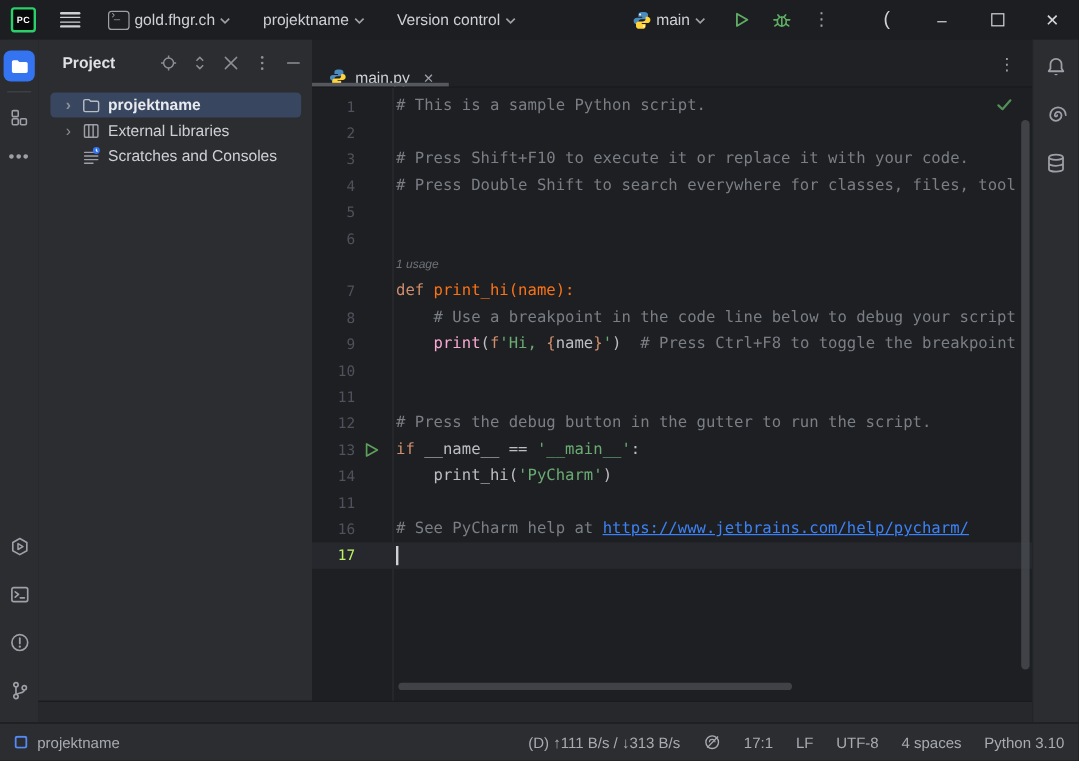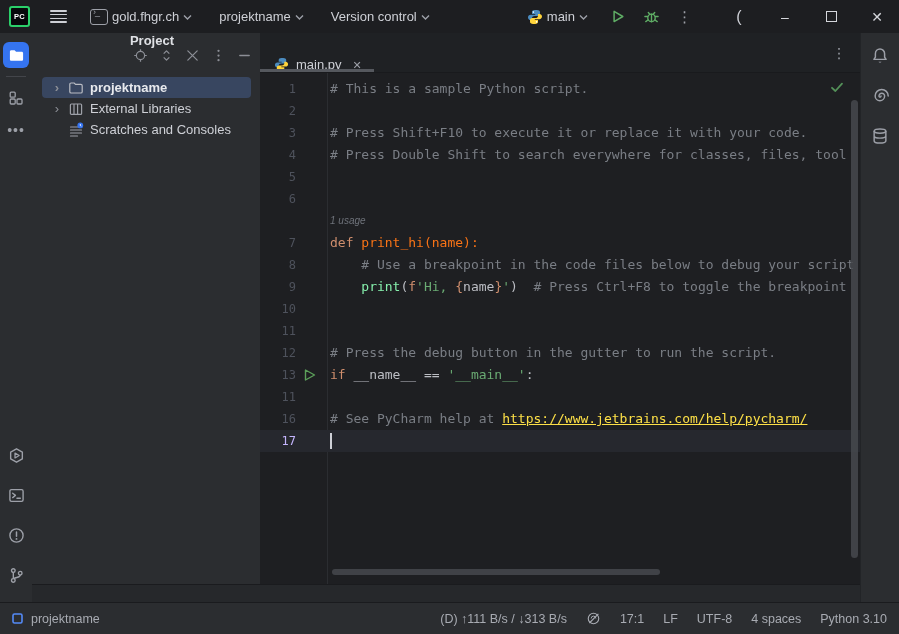--- a/index.html
+++ b/index.html
@@ -31,21 +31,21 @@
   .left-toolbar{position:absolute;left:0;top:33px;width:32px;height:569px;background:#2B2D30;
                 border-right:1px solid #222427;display:flex;flex-direction:column;align-items:center;}
   .lt-btn{width:26px;height:26px;border-radius:6px;display:flex;align-items:center;justify-content:center;cursor:pointer;}
   .lt-btn.active{background:#3574F0;}
   .lt-div{width:20px;height:1px;background:#43454A;margin:8px 0;}
   .lt-dots{color:#9DA0A8;font-size:14px;letter-spacing:1px;cursor:pointer;line-height:10px;}
   .lt-bottom{margin-top:auto;display:flex;flex-direction:column;align-items:center;gap:14px;padding-bottom:14px;}
 
   
   .project-panel{position:absolute;left:32px;top:33px;width:228px;height:551px;background:#2B2D30;}
-  .pp-header{display:flex;align-items:center;height:38px;padding:0 8px 0 20px;flex-direction:column;}
+  .pp-header{display:flex;align-items:center;height:38px;padding:0 8px 0 20px;}
   .pp-title{font-size:13px;font-weight:bold;color:#DFE1E5;}
   .pp-icons{margin-left:auto;display:flex;align-items:center;gap:11px;}
   .pp-icons .hicon{width:15px;height:15px;cursor:pointer;opacity:.85;}
   .tree{margin-top:6px;}
   .tree-row{display:flex;align-items:center;height:21px;padding-left:18px;font-size:13px;color:#CED0D6;cursor:pointer;}
   .tree-row.selected{background:#384660;margin:0 9px 0 10px;border-radius:4px;padding-left:8px;color:#E8EAEE;font-weight:bold;}
   .tree-chev{width:14px;display:inline-flex;justify-content:center;color:#8C8F96;}
   .tree-ico{width:17px;height:16px;margin:0 5px 0 4px;display:inline-flex;align-items:center;}
 
   
@@ -55,29 +55,29 @@
   .tab:after{content:"";position:absolute;left:0;right:0;bottom:0;height:3px;background:#55585E;}
   .tab-label{font-size:13px;color:#CED0D6;}
   .tab-close{color:#9DA0A8;font-size:11px;margin-left:4px;cursor:pointer;}
   .tab-more{margin-left:auto;margin-right:14px;color:#9DA0A8;font-size:14px;cursor:pointer;}
 
   .editor-body{position:relative;height:512px;padding-top:5px;overflow:hidden;cursor:text;}
   .gutter-sep{position:absolute;left:67px;top:0;bottom:0;width:1px;background:#2B2D31;}
   .row{position:relative;display:flex;height:22px;line-height:22px;}
   .row.current{background:#26282E;}
   .ln{width:36px;text-align:right;font-family:"DejaVu Sans Mono",monospace;font-size:12px;color:#4E525C;flex:none;}
-  .row.current .ln{color:#c4b5fd;}
+  .row.current .ln{color:#bef264;}
   .gut{width:34px;flex:none;position:relative;}
   .gut svg{position:absolute;left:7px;top:4px;}
   .code{flex:1;font-family:"DejaVu Sans Mono",monospace;font-size:13px;white-space:pre;overflow:hidden;color:#BCBEC4;}
   .inlay-text{font-size:10px;color:#6E727A;line-height:22px;font-style:italic;}
   .caret{position:absolute;left:70px;top:3px;width:1.6px;height:16px;background:#CED0D6;}
   .tk-cm{color:#7A7E85}.tk-kw{color:#CF8E6D}.tk-fn{color:#f97316}.tk-st{color:#6AAB73}
-  .tk-bi{color:#86efac}.tk-tx{color:#BCBEC4}
-  .tk-lk{color:#fde047;text-decoration:underline}
+  .tk-bi{color:#f9a8d4}.tk-tx{color:#BCBEC4}
+  .tk-lk{color:#3b82f6;text-decoration:underline}
   .inspect-ok{position:absolute;right:16px;top:8px;}
   .vscroll{position:absolute;left:591px;top:67px;width:7px;height:458px;background:#47494D;border-radius:4px;opacity:.85;}
   .hscroll{position:absolute;left:72px;top:536px;width:328px;height:6px;background:#47494D;border-radius:3px;opacity:.85;}
 
   
   .right-toolbar{position:absolute;left:860px;top:33px;width:39px;height:569px;background:#2B2D30;
                  border-left:1px solid #222427;display:flex;flex-direction:column;align-items:center;gap:22px;padding-top:14px;box-sizing:border-box;}
   .rt-btn{width:18px;height:18px;cursor:pointer;}
 
   
@@ -310,21 +310,21 @@
             <span class="inlay-text">1 usage</span>
           </div>
           <div class="row">
             <span class="ln">7</span>
             <span class="gut"></span>
             <span class="code"><span class="tk-kw">def </span><span class="tk-fn">print_hi(name):</span></span>
           </div>
           <div class="row">
             <span class="ln">8</span>
             <span class="gut"></span>
-            <span class="code"><span class="tk-cm">    # Use a breakpoint in the code files below to debug your script</span></span>
+            <span class="code"><span class="tk-cm">    # Use a breakpoint in the code line below to debug your script</span></span>
           </div>
           <div class="row">
             <span class="ln">9</span>
             <span class="gut"></span>
             <span class="code"><span class="tk-tx">    </span><span class="tk-bi">print</span><span class="tk-tx">(</span><span class="tk-kw">f</span><span class="tk-st">'Hi, </span><span class="tk-kw">{</span><span class="tk-tx">name</span><span class="tk-kw">}</span><span class="tk-st">'</span><span class="tk-tx">)</span><span class="tk-tx">  </span><span class="tk-cm"># Press Ctrl+F8 to toggle the breakpoint</span></span>
           </div>
           <div class="row">
             <span class="ln">10</span>
             <span class="gut"></span>
             <span class="code"></span>
@@ -340,20 +340,25 @@
             <span class="code"><span class="tk-cm"># Press the debug button in the gutter to run the script.</span></span>
           </div>
           <div class="row">
             <span class="ln">13</span>
             <span class="gut">
               <svg width="13" height="14" viewBox="0 0 13 14">
                 <path d="M2.5 2v10l9-5z" fill="none" stroke="#5CA05A" stroke-width="1.4" stroke-linejoin="round"></path>
               </svg>
             </span>
             <span class="code"><span class="tk-kw">if </span><span class="tk-tx">__name__ == </span><span class="tk-st">'__main__'</span><span class="tk-tx">:</span></span>
+          </div>
+          <div class="row">
+            <span class="ln">14</span>
+            <span class="gut"></span>
+            <span class="code"><span class="tk-tx">    print_hi(</span><span class="tk-st">'PyCharm'</span><span class="tk-tx">)</span></span>
           </div>
           <div class="row">
             <span class="ln">11</span>
             <span class="gut"></span>
             <span class="code"></span>
           </div>
           <div class="row">
             <span class="ln">16</span>
             <span class="gut"></span>
             <span class="code"><span class="tk-cm"># See PyCharm help at </span><span class="tk-lk">https://www.jetbrains.com/help/pycharm/</span></span>

